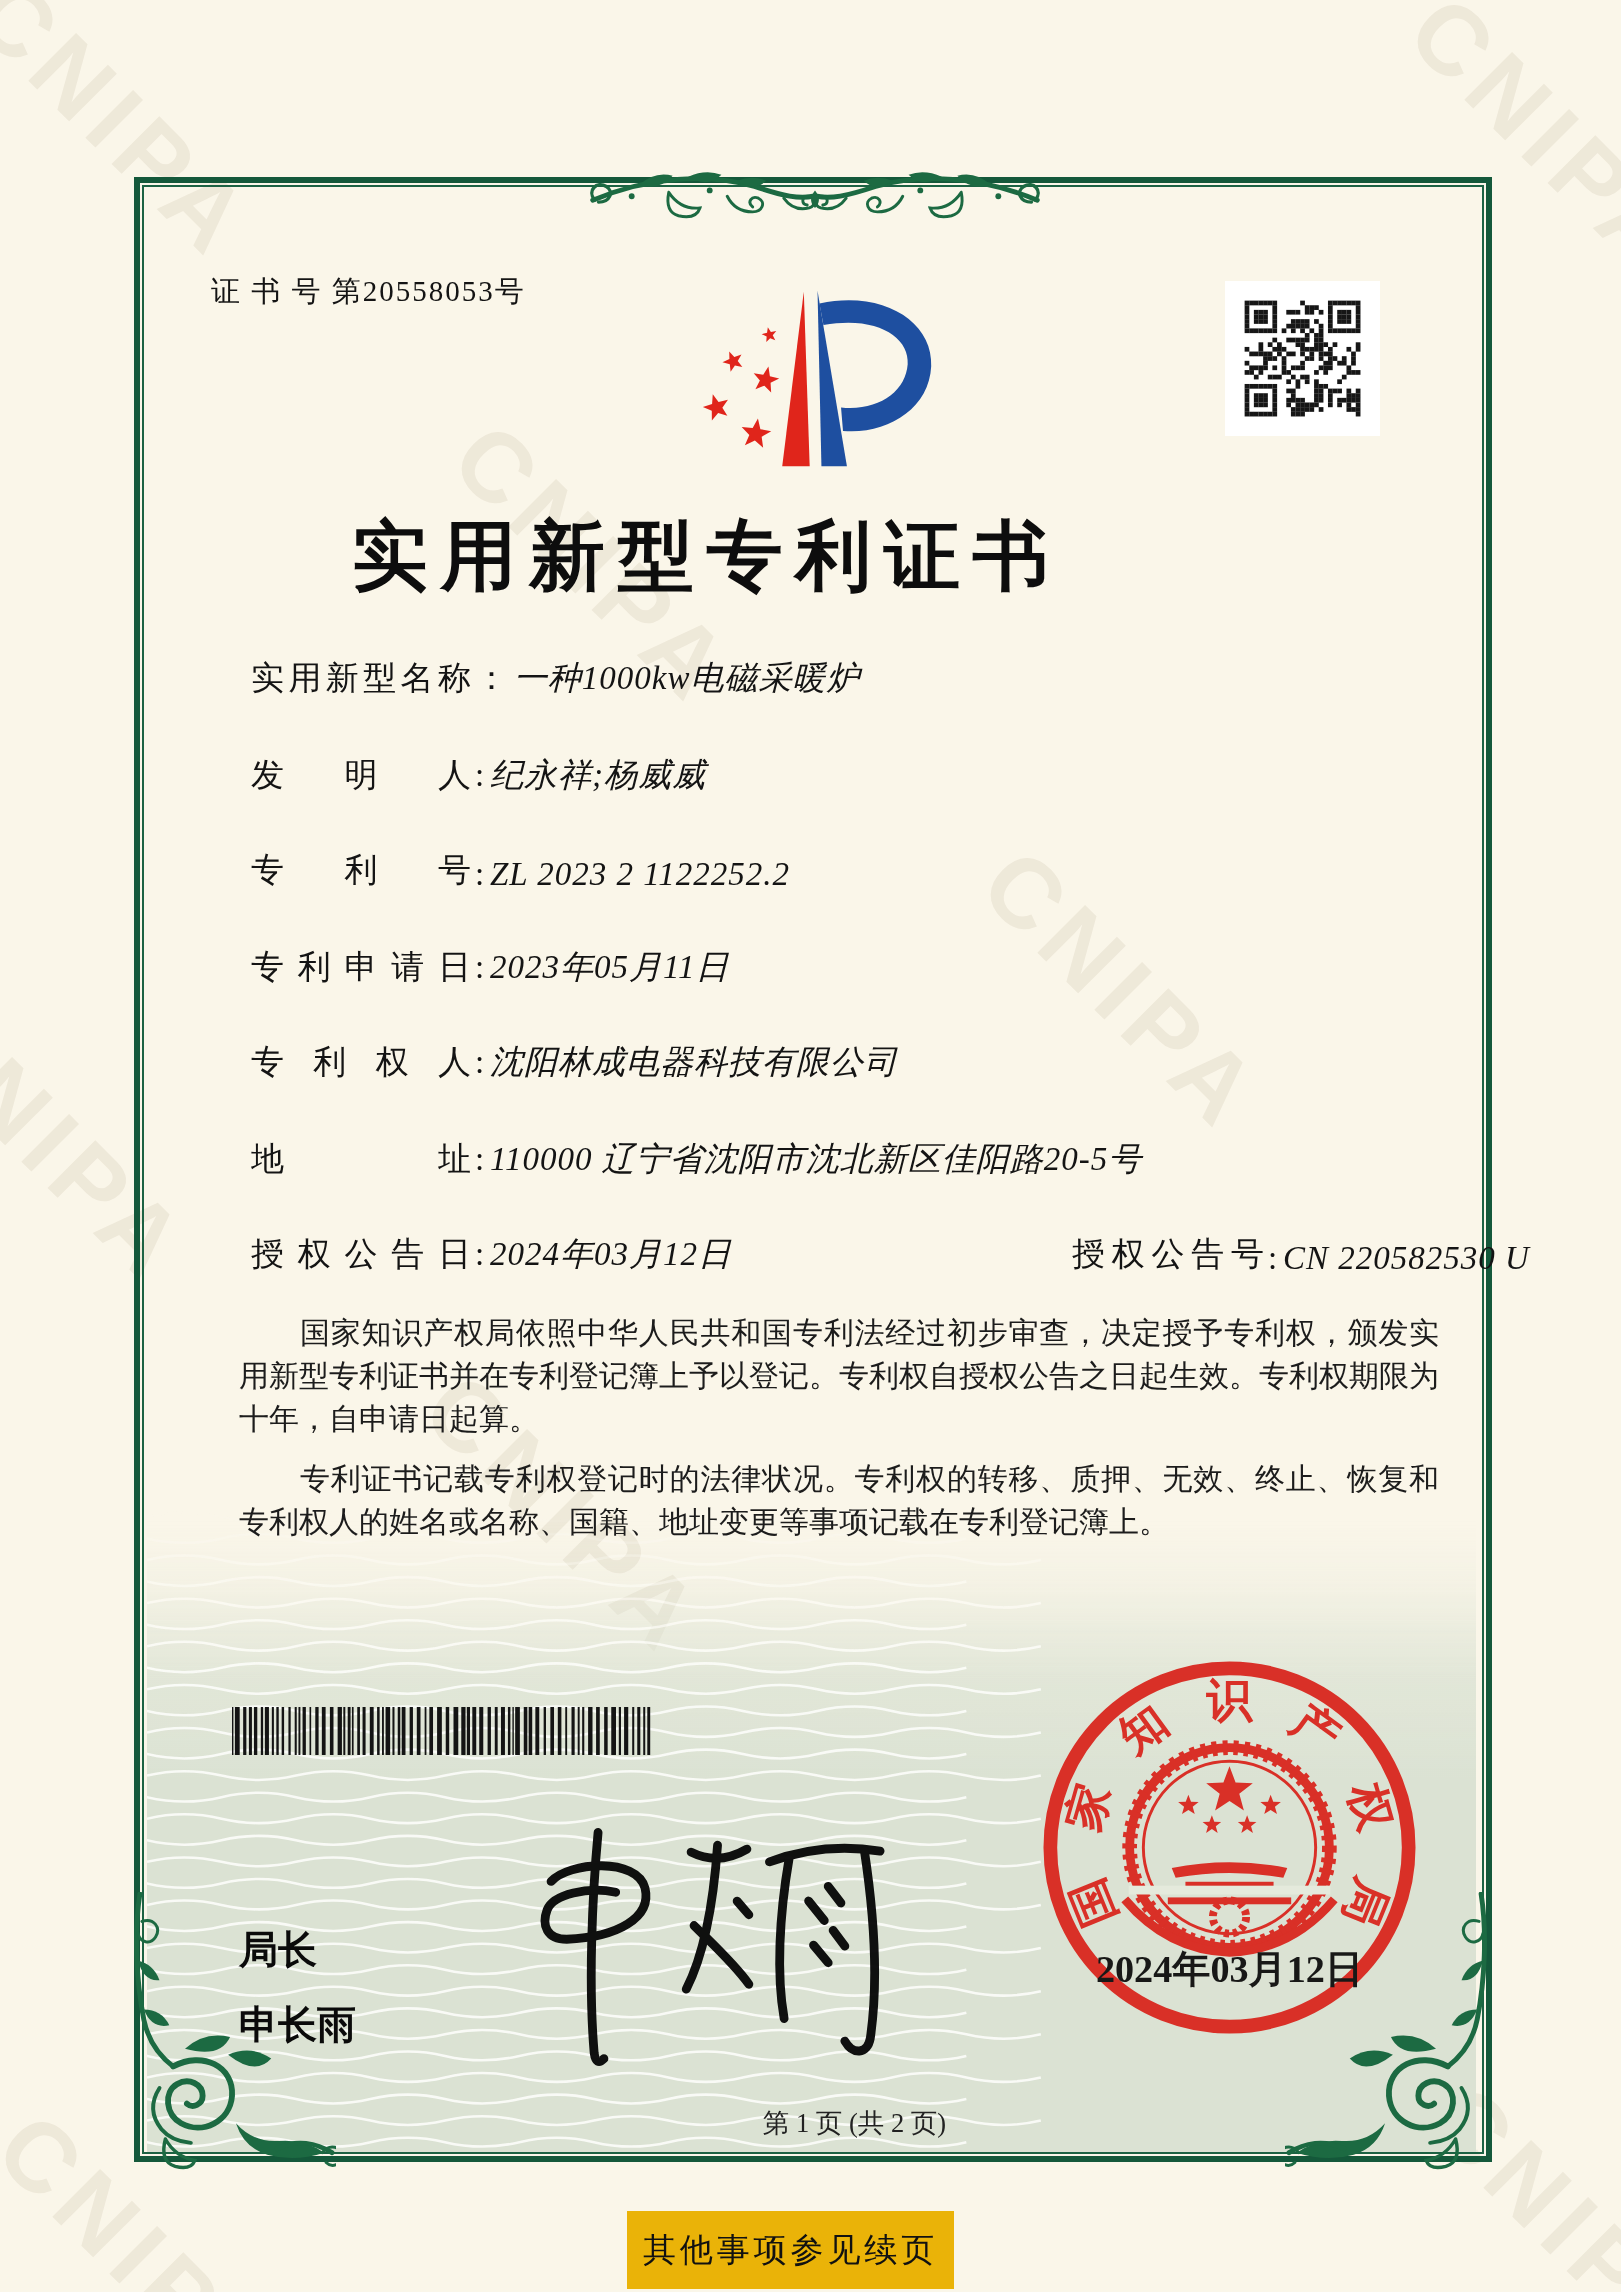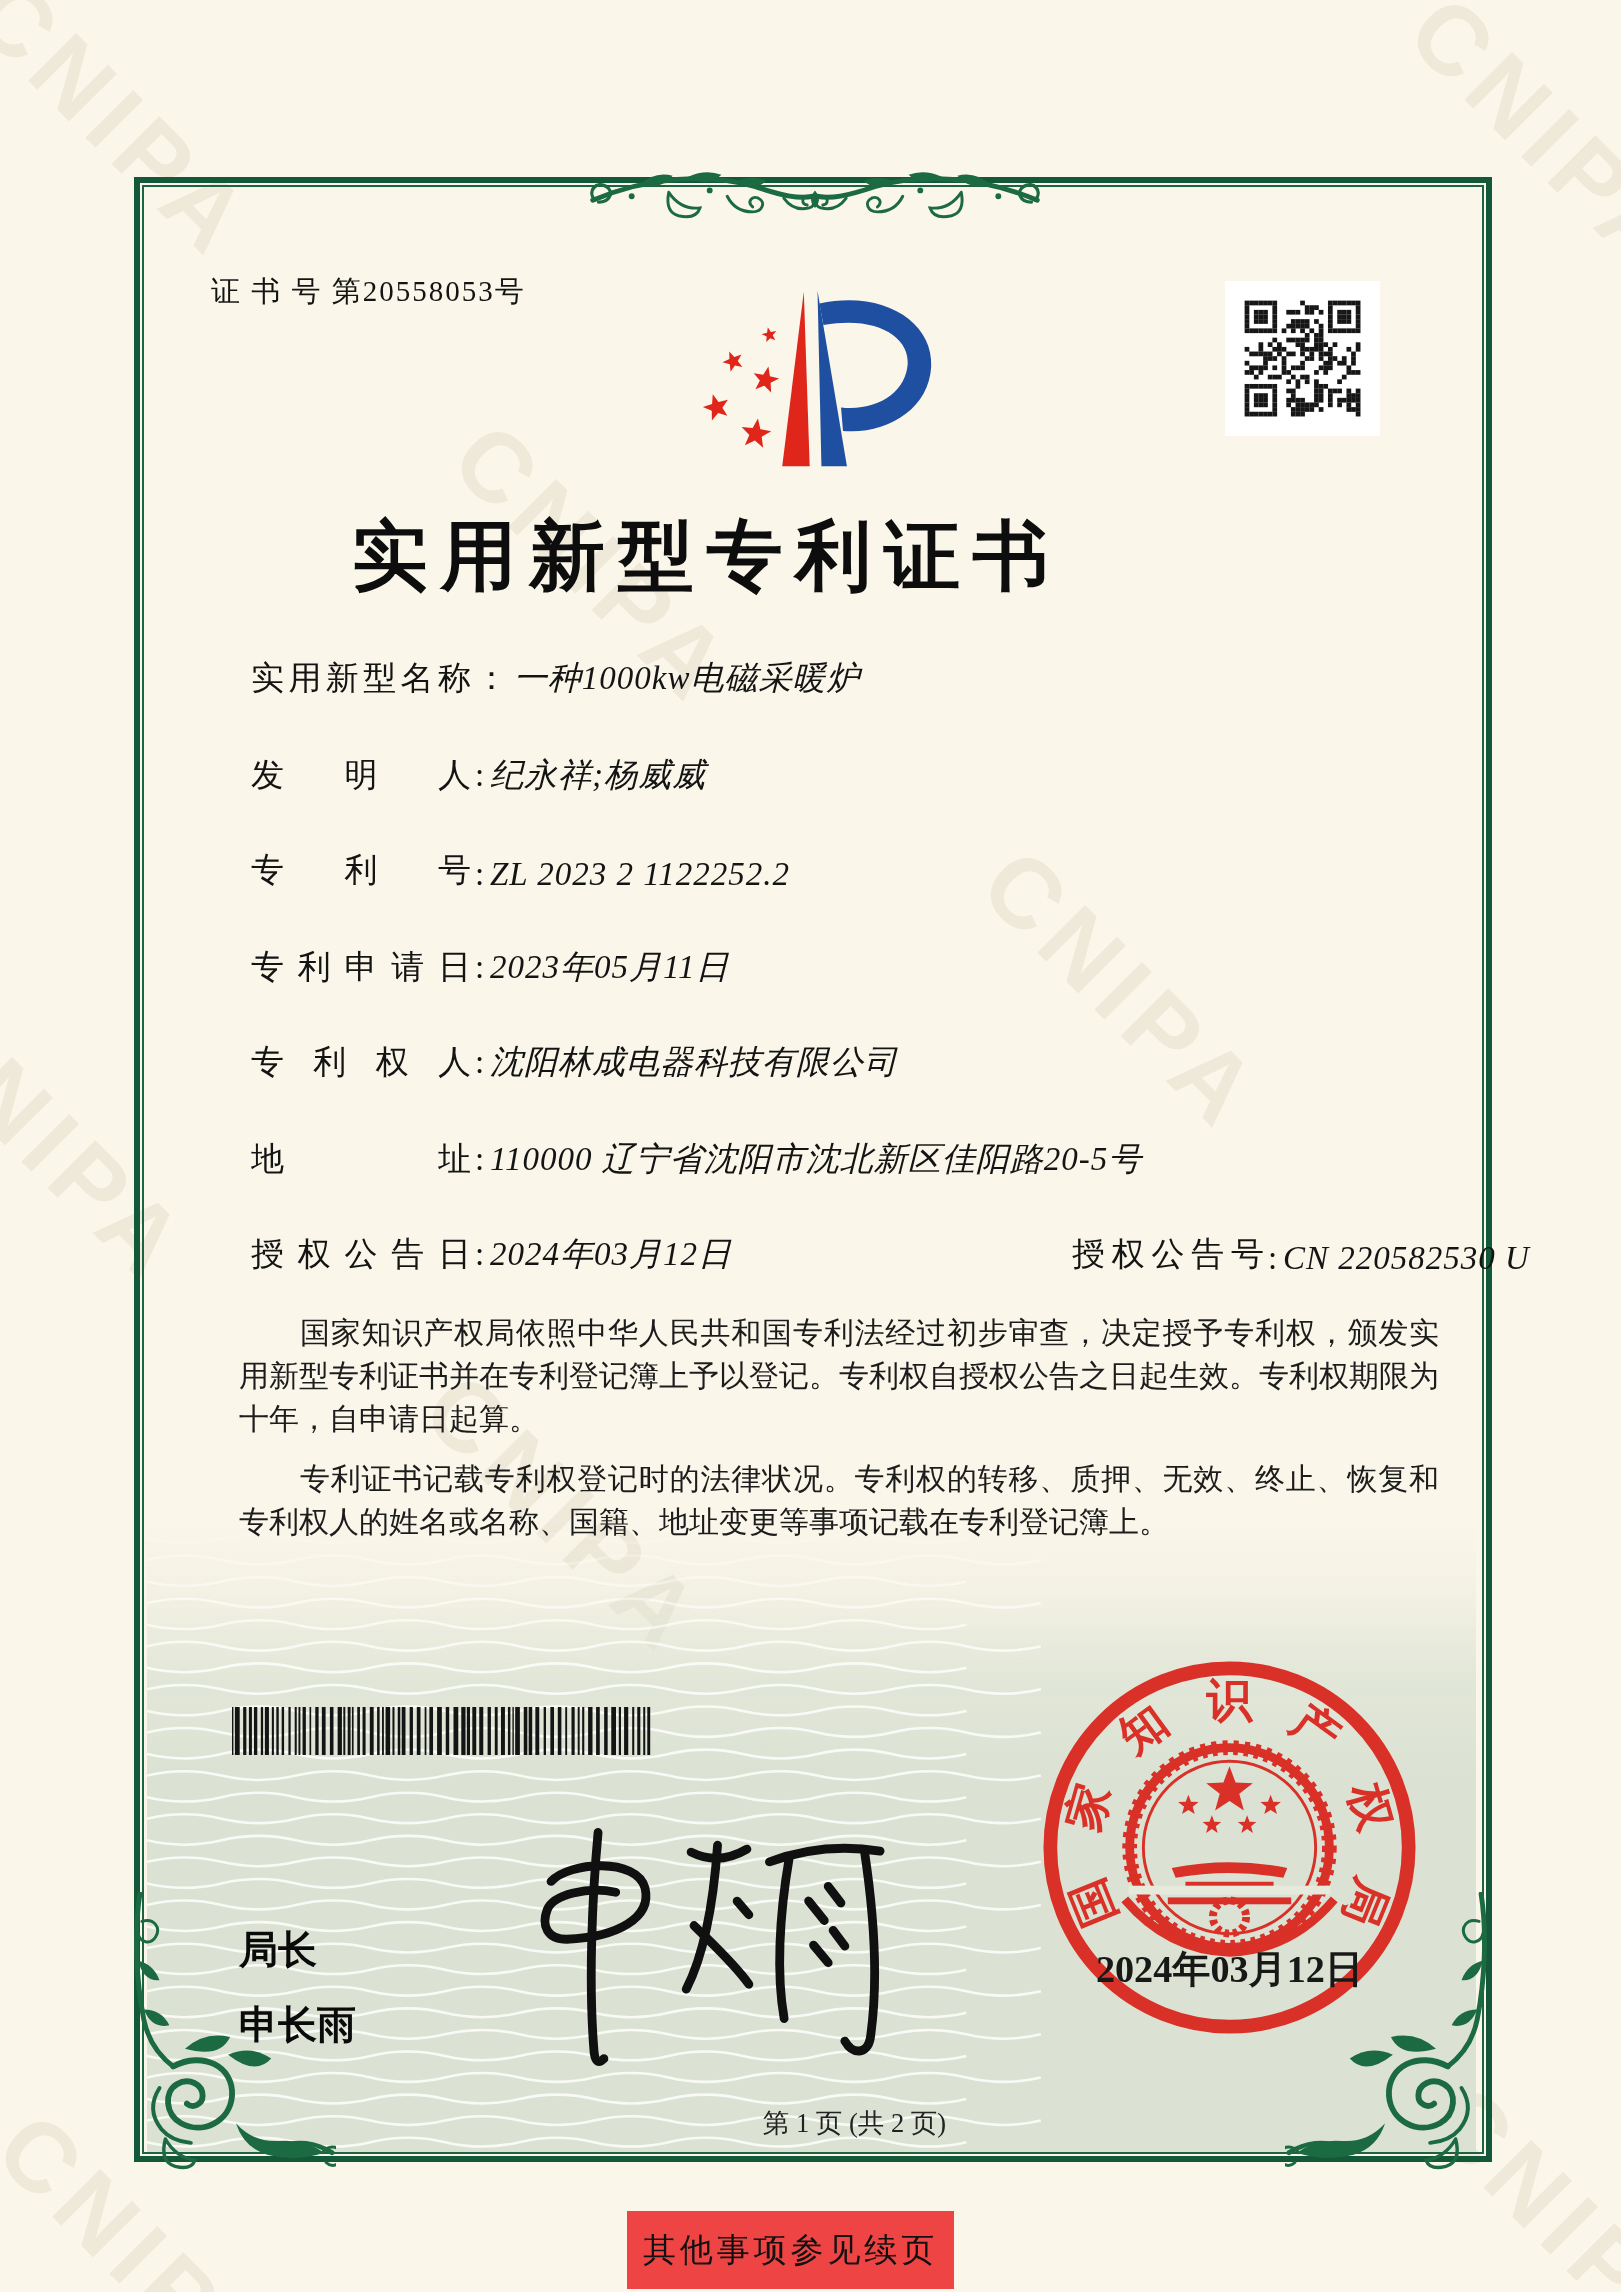--- a/index.html
+++ b/index.html
@@ -47,21 +47,21 @@
 
   .director{position:absolute;left:239px;font-family:Liberation Mono, monospace;
             font-weight:bold;font-size:39px;color:#0a0a0a;}
   .signature{position:absolute;left:490px;top:1808px;}
 
   .seal{position:absolute;left:1019px;top:1637px;opacity:.94;}
   .seal-char{font-family:"Liberation Serif",serif;font-weight:bold;}
 
   .page-num{position:absolute;left:143px;top:2105px;width:1341px;text-align:center;
             font-size:26.5px;color:#222;padding-left:41px;}
-  .note-box{position:absolute;left:627px;top:2211px;width:327px;height:78px;background:#ef4444;}
+  .note-box{position:absolute;left:627px;top:2211px;width:327px;height:78px;background:#eab308;}
   .note-box span{display:block;text-align:center;line-height:78px;font-size:33px;
                  letter-spacing:3.9px;color:#111;}
 </style>
 </head>
 <body>
 
 <div class="page">
 
   <div class="wm" style="left:113px;top:118px">CNIPA</div>
   <div class="wm" style="left:1549px;top:137px">CNIPA</div>

